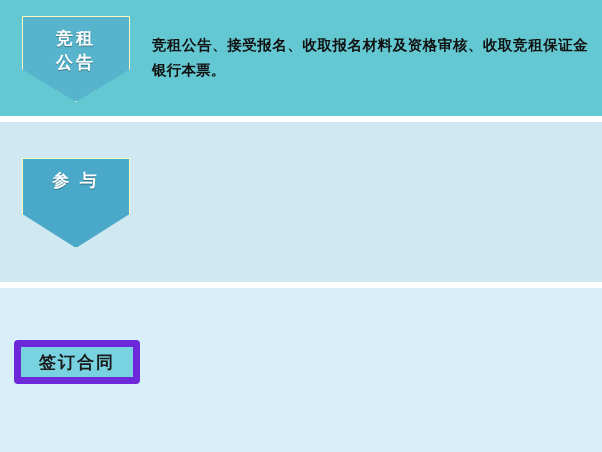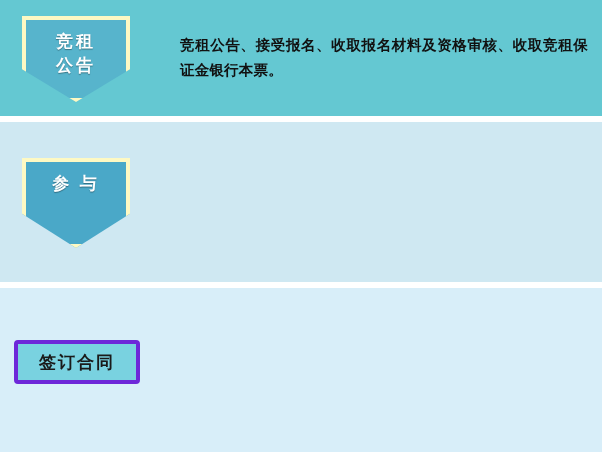--- a/index.html
+++ b/index.html
@@ -58,21 +58,21 @@
     height: 100%;
   }
 
   
   .arrow-shape {
     position: absolute;
     left: 22px;
     width: 108px;
     box-sizing: border-box;
     background: #4aa9c4;
-    border: 4px solid #fef9c3;
+    border: 1px solid #fef9c3;
     -webkit-clip-path: polygon(0% 0%, 100% 0%, 100% 62%, 50% 100%, 0% 62%);
     clip-path: polygon(0% 0%, 100% 0%, 100% 62%, 50% 100%, 0% 62%);
     display: flex;
     align-items: flex-start;
     justify-content: center;
   }
   .arrow-1 {
     top: 16px;
     height: 86px;
     background: #57b4cc;
@@ -98,40 +98,39 @@
 
   
   .rect-shape {
     position: absolute;
     left: 14px;
     top: 52px;
     width: 126px;
     height: 44px;
     box-sizing: border-box;
     background: #79d2e0;
-    border: 4px solid #6d28d9;
+    border: 7px solid #6d28d9;
     border-radius: 4px;
     display: flex;
     align-items: center;
     justify-content: center;
   }
   .rect-text {
     color: #1a1a1a;
     font-size: 17px;
     font-weight: bold;
     letter-spacing: 2px;
   }
 
   
   .body-col {
     flex: 1 1 auto;
     padding-right: 14px;
     padding-left: 2px;
     box-sizing: border-box;
-    margin-left: 28px;
   }
   .body-text {
     color: #111111;
     font-size: 14.5px;
     line-height: 25px;
     font-weight: bold;
     text-align: justify;
     text-justify: inter-ideograph;
     letter-spacing: 0.2px;
   }

